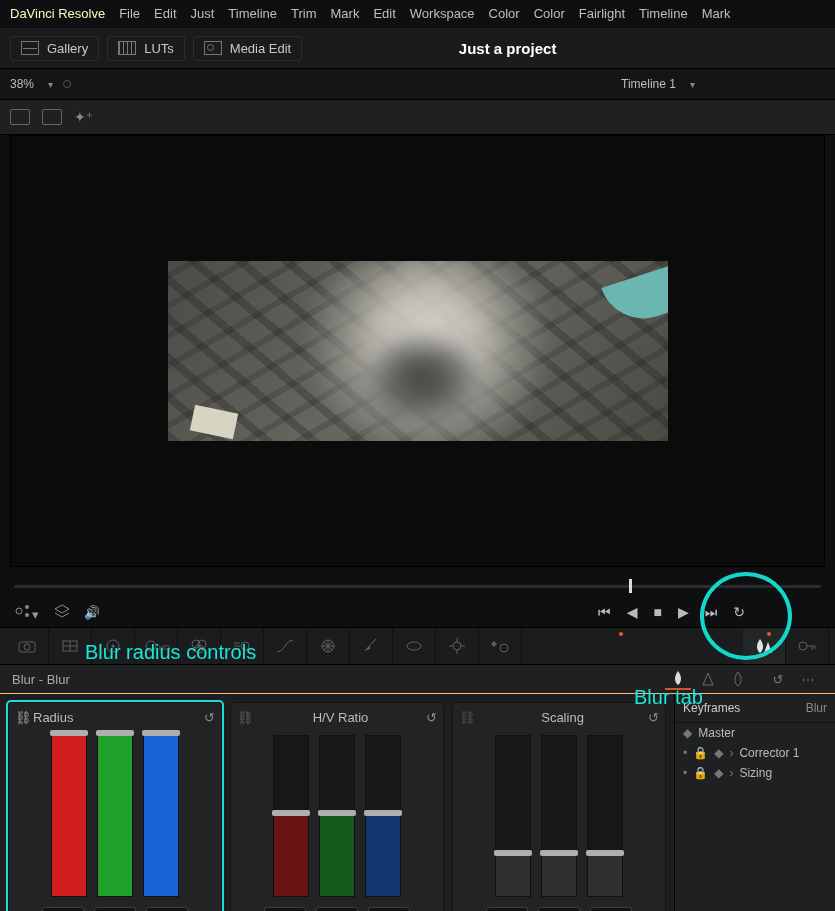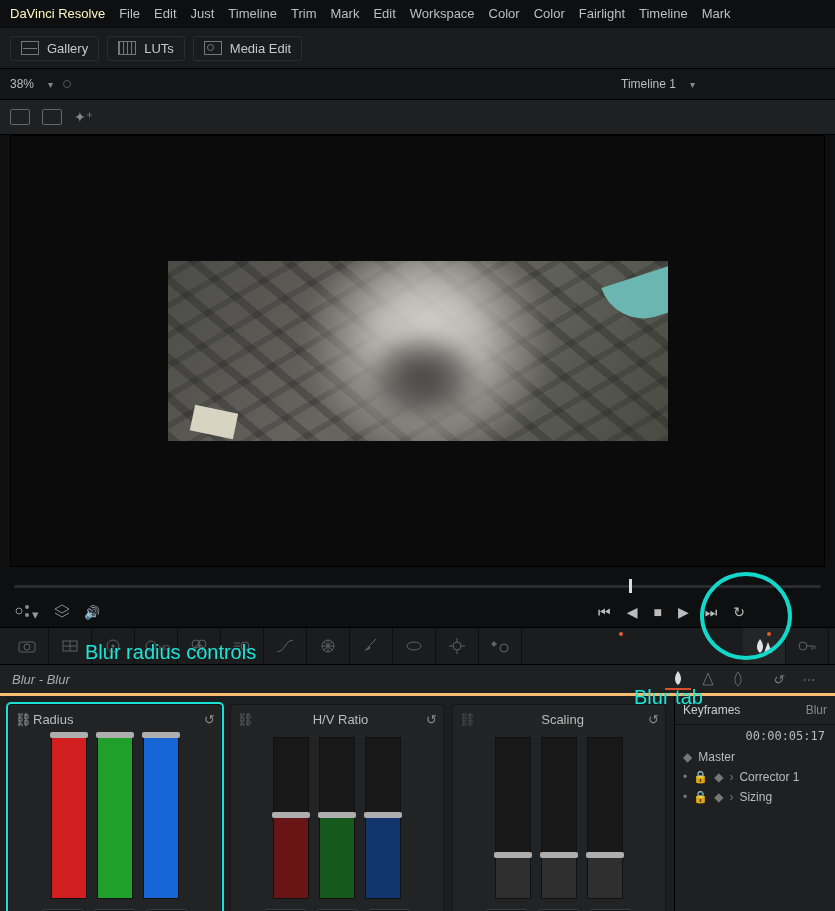--- a/index.html
+++ b/index.html
@@ -27,21 +27,21 @@
   .timeline .head{position:absolute;top:2px;left:615px;width:3px;height:14px;background:#ddd}
   .transport{height:30px;display:flex;align-items:center;padding:0 14px}
   .transport .left{display:flex;gap:14px;align-items:center;color:#999}
   .transport .right{margin-left:auto;display:flex;gap:16px;align-items:center;color:#bbb;font-size:14px}
   .transport .right span{cursor:default}
   .palette{display:flex;border-top:1px solid #000;border-bottom:1px solid #000;background:#1b1c1d;height:36px;align-items:center;padding:0 6px;position:relative}
   .palette .pbtn{width:42px;height:36px;display:flex;align-items:center;justify-content:center;color:#5f6061;border-right:1px solid #0e0f10}
   .palette .pbtn.sel{background:#242526;color:#d7d7d7}
   .palette svg{display:block}
   .palette .dot{position:absolute;width:4px;height:4px;background:#e65b2e;border-radius:50%}
-  .crumb{display:flex;align-items:center;height:28px;padding:0 12px;background:#1f2021;color:#a9a9a9;font-style:italic;font-size:13px;border-bottom:3px solid #fdba74}
+  .crumb{display:flex;align-items:center;height:28px;padding:0 12px;background:#1f2021;color:#a9a9a9;font-size:13px;border-bottom:1px solid #fdba74}
   .crumb .spacer{flex:1}
   .crumb .mini{width:26px;height:20px;display:flex;align-items:center;justify-content:center;color:#6a6a6a;margin:0 2px}
   .crumb .mini.sel{color:#dcdcdc;border-bottom:2px solid #d84f2a}
   .bottom{display:flex;height:250px;background:#1d1e1f}
   .panel3{flex:1;display:flex;gap:8px;padding:8px}
   .group{flex:1;display:flex;flex-direction:column;border:1px solid #141516;border-radius:3px;padding:6px;background:#222324;position:relative}
   .group.hilite{outline:2px solid #19e0d4;border-radius:3px}
   .ghead{display:flex;align-items:center;color:#bbb;font-size:13px;height:18px;margin-bottom:6px}
   .ghead .link{color:#aaa;font-size:13px;width:18px}
   .ghead .reset{margin-left:auto;color:#888;font-size:13px;display:flex}
@@ -91,20 +91,21 @@
   <div class="tbtn">
     <span style="width:16px;height:12px;border:1px solid #777;display:inline-block;background:repeating-linear-gradient(90deg,#777 0 1px,transparent 1px 4px)"></span>
     <span>LUTs</span>
   </div>
   <div class="tbtn">
     <span style="width:16px;height:12px;border:1px solid #777;display:inline-block;position:relative">
         <span style="position:absolute;top:2px;left:2px;width:5px;height:5px;border:1px solid #777;border-radius:50%"></span>
       </span>
     <span>Media Edit</span>
   </div>
+  <div class="title">Just a project</div>
   <div style="width:120px"></div>
 </div>
 
 <div class="zoombar">
   <span>38%</span>
   <span class="chev">▾</span>
   <span style="width:6px;height:6px;border:1px solid #555;border-radius:50%;display:inline-block"></span>
   <span class="spacer"></span>
   <span>Timeline 1</span>
   <span class="chev">▾</span>
@@ -369,21 +370,20 @@
         <div class="valbox"></div>
       </div>
     </div>
   </div>
 
   <div class="kf">
     <div class="hdr">
       <span style="font-weight:normal">Keyframes</span>
       <span class="b">Blur</span>
     </div>
-    <div class="tc">00:00:05:17</div>
     <div class="row">
       <span class="gl">◆</span>
       <span>Master</span>
     </div>
     <div class="row">
       <span class="gl">•</span>
       <span class="gl">🔒</span>
       <span class="gl">◆</span>
       <span class="gl">›</span>
       <span>Corrector 1</span>

